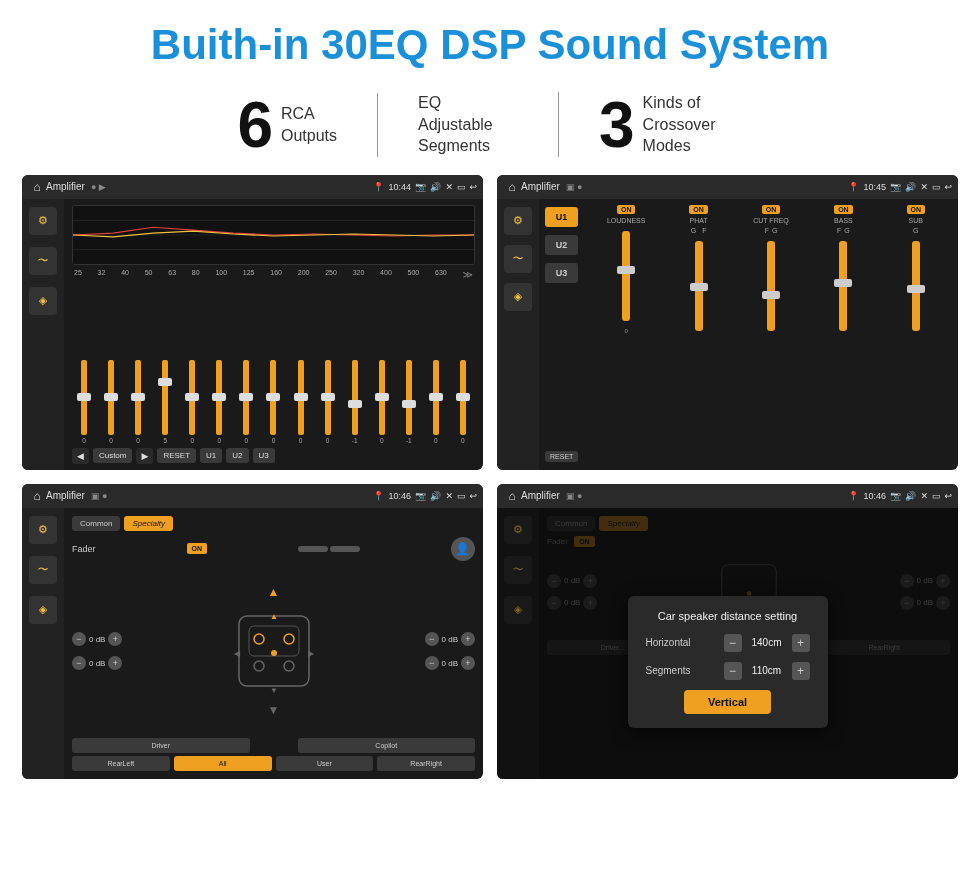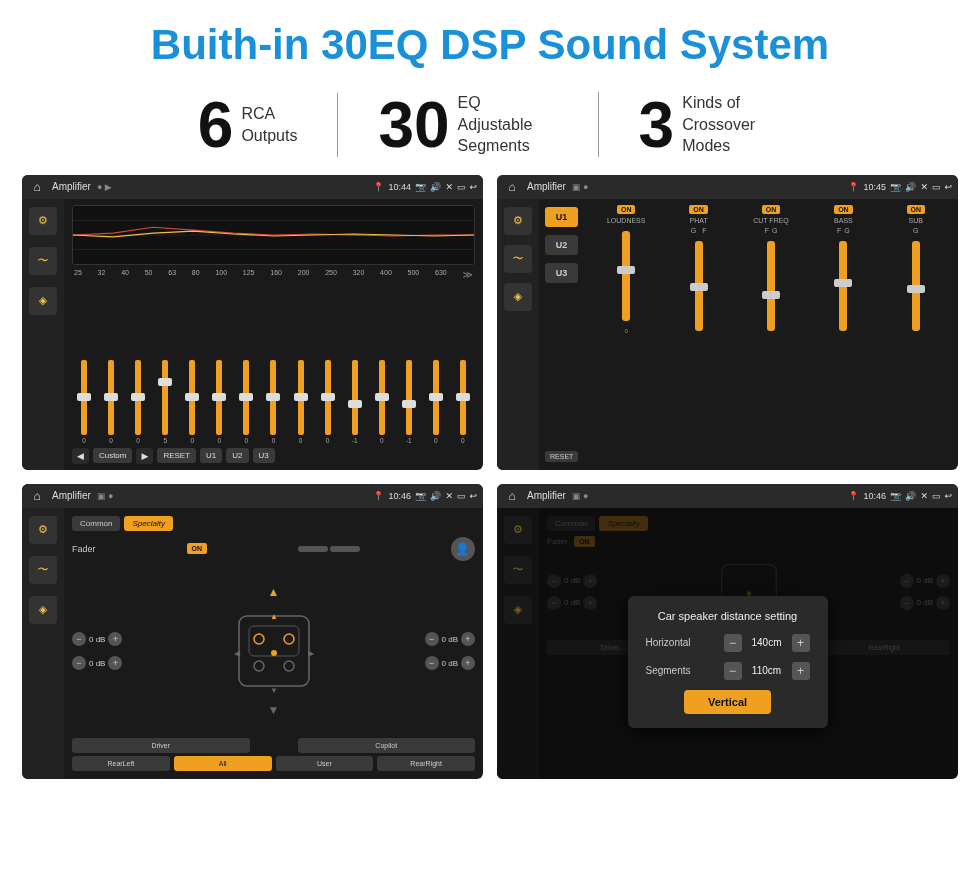--- a/index.html
+++ b/index.html
@@ -82,21 +82,20 @@
     .status-bar-home {
       width: 18px;
       height: 18px;
       display: flex;
       align-items: center;
       justify-content: center;
       font-size: 12px;
     }
 
     .status-bar-title {
-      margin-left: 6px;
       font-size: 10px;
       color: #ddd;
     }
 
     .status-bar-icons {
       margin-left: auto;
       display: flex;
       align-items: center;
       gap: 4px;
       font-size: 9px;
@@ -524,21 +523,20 @@
 <body>
 
 <div class="page-title">Buith-in 30EQ DSP Sound System</div>
 
 <div class="stats-row">
   <div class="stat-item">
     <span class="stat-number">6</span>
     <span class="stat-text">RCA<br>Outputs</span>
   </div>
   <div class="stat-item">
-    <span class="stat-number">30</span>
     <span class="stat-text">EQ Adjustable<br>Segments</span>
   </div>
   <div class="stat-item">
     <span class="stat-number">3</span>
     <span class="stat-text">Kinds of<br>Crossover Modes</span>
   </div>
 </div>
 
 <div class="screenshots-grid">
 

